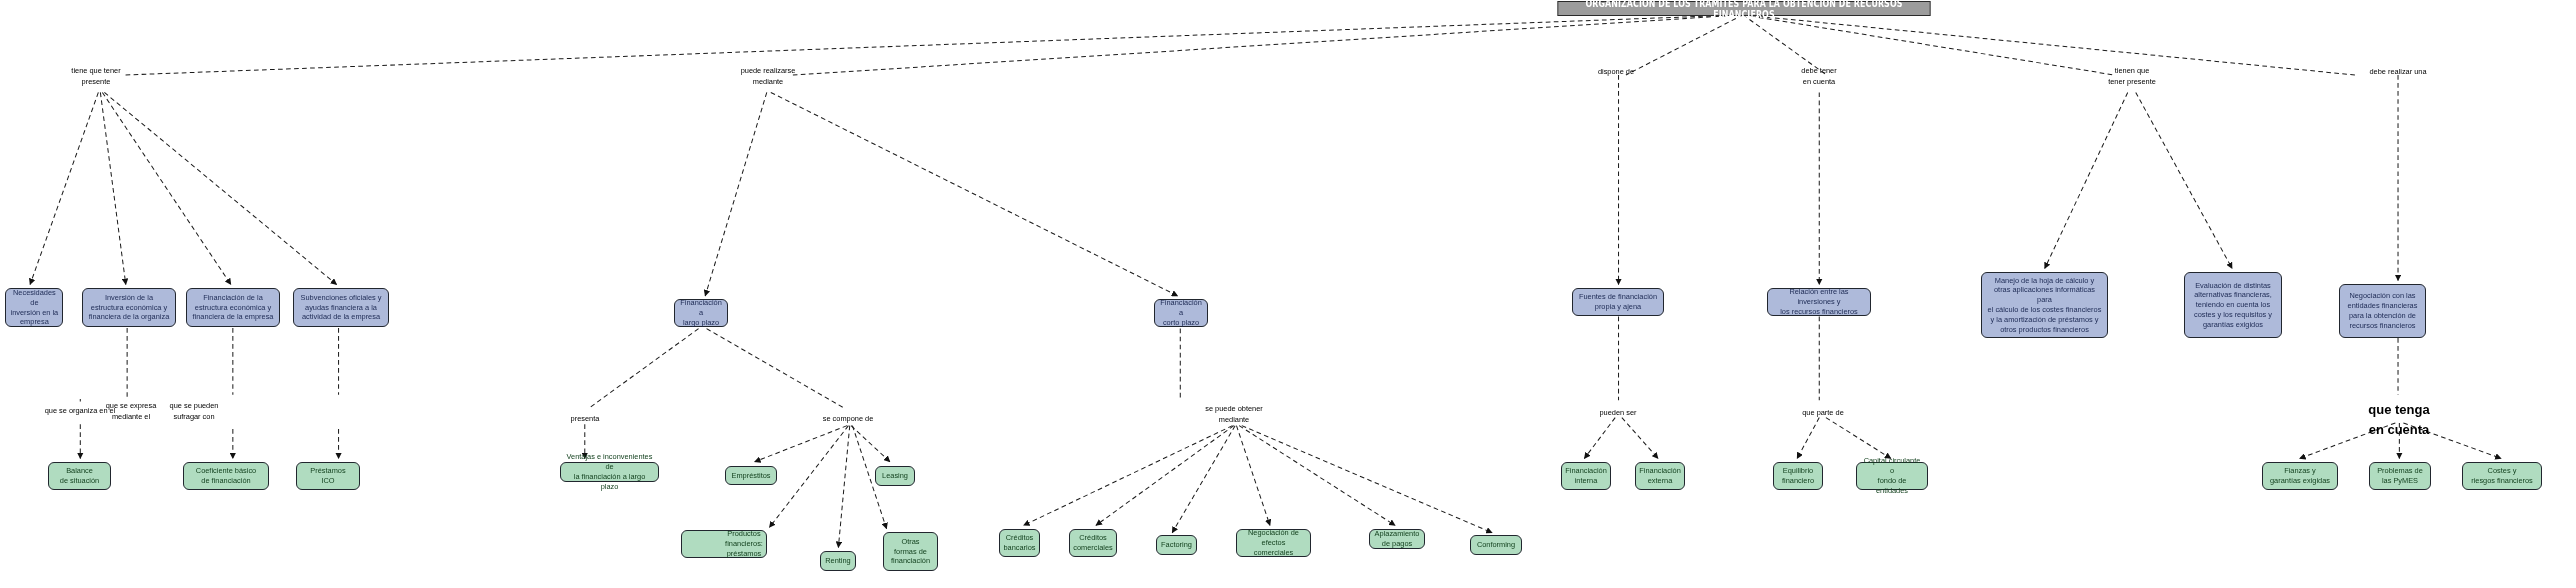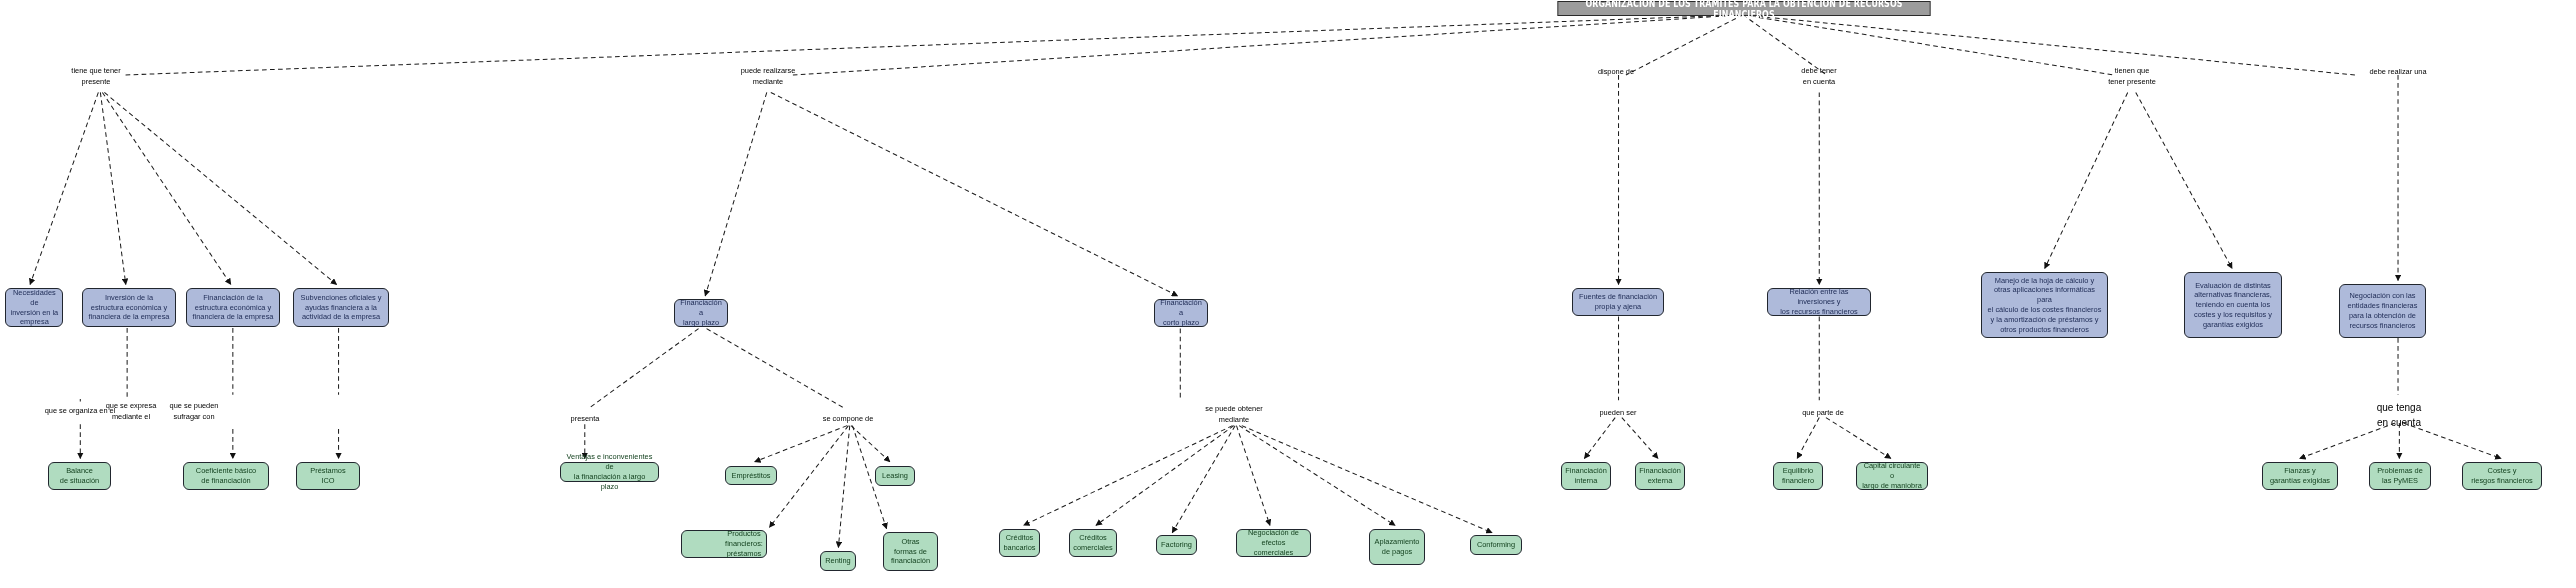--- a/index.html
+++ b/index.html
@@ -149,21 +149,21 @@
   </svg>
 
   <div class="node-title" style="left:1532px; top:1.3px; width:424px; height:14.7px; font-size:10px;">ORGANIZACIÓN DE LOS TRÁMITES PARA LA OBTENCIÓN DE RECURSOS FINANCIEROS</div>
 
   <div id="nodes">
       <div class="node node-blue" style="left: 5.4px; top: 288px; width: 58px; height: 39px; font-size: 7.4px; white-space: pre-line;">Necesidades de
 inversión en la
 empresa</div>
       <div class="node node-blue" style="left: 82px; top: 288px; width: 94px; height: 39px; font-size: 7.4px; white-space: pre-line;">Inversión de la
 estructura económica y
-financiera de la empresa</div>
+financiera de la organiza</div>
       <div class="node node-blue" style="left: 186px; top: 288px; width: 94px; height: 39px; font-size: 7.4px; white-space: pre-line;">Financiación de la
 estructura económica y
 financiera de la empresa</div>
       <div class="node node-blue" style="left: 293px; top: 288px; width: 96px; height: 39px; font-size: 7.4px; white-space: pre-line;">Subvenciones oficiales y
 ayudas financiera a la
 actividad de la empresa</div>
       <div class="node node-green" style="left: 48px; top: 462px; width: 63px; height: 28px; font-size: 7.4px; white-space: pre-line;">Balance
 de situación</div>
       <div class="node node-green" style="left: 183px; top: 462px; width: 86px; height: 28px; font-size: 7.4px; white-space: pre-line;">Coeficiente básico
 de financiación</div>
@@ -183,35 +183,35 @@
 financiación</div>
       <div class="node node-blue" style="left: 1154px; top: 299px; width: 54px; height: 28px; font-size: 7.4px; white-space: pre-line;">Financiación a
 corto plazo</div>
       <div class="node node-green" style="left: 999px; top: 529px; width: 41px; height: 28px; font-size: 7.4px; white-space: pre-line;">Créditos
 bancarios</div>
       <div class="node node-green" style="left: 1069px; top: 529px; width: 48px; height: 28px; font-size: 7.4px; white-space: pre-line;">Créditos
 comerciales</div>
       <div class="node node-green" style="left: 1156px; top: 535px; width: 41px; height: 20px; font-size: 7.4px; white-space: pre-line;">Factoring</div>
       <div class="node node-green" style="left: 1236px; top: 529px; width: 75px; height: 28px; font-size: 7.4px; white-space: pre-line;">Negociación de
 efectos comerciales</div>
-      <div class="node node-green" style="left: 1369px; top: 529px; width: 56px; height: 36px; font-size: 7.4px; white-space: pre-line; text-align: center;">Aplazamiento
+      <div class="node node-green" style="left: 1369px; top: 529px; width: 56px; height: 20px; font-size: 7.4px; white-space: pre-line; text-align: center;">Aplazamiento
 de pagos</div>
       <div class="node node-green" style="left: 1470px; top: 535px; width: 52px; height: 20px; font-size: 7.4px; white-space: pre-line;">Conforming</div>
       <div class="node node-blue" style="left: 1572px; top: 288px; width: 92px; height: 28px; font-size: 7.4px; white-space: pre-line;">Fuentes de financiación
 propia y ajena</div>
       <div class="node node-green" style="left: 1561px; top: 462px; width: 50px; height: 28px; font-size: 7.4px; white-space: pre-line;">Financiación
 interna</div>
       <div class="node node-green" style="left: 1635px; top: 462px; width: 50px; height: 28px; font-size: 7.4px; white-space: pre-line;">Financiación
 externa</div>
       <div class="node node-blue" style="left: 1767px; top: 288px; width: 104px; height: 28px; font-size: 7.4px; white-space: pre-line;">Relación entre las inversiones y
 los recursos financieros</div>
       <div class="node node-green" style="left: 1773px; top: 462px; width: 50px; height: 28px; font-size: 7.4px; white-space: pre-line;">Equilibrio
 financiero</div>
       <div class="node node-green" style="left: 1856px; top: 462px; width: 72px; height: 28px; font-size: 7.4px; white-space: pre-line;">Capital circulante o
-largo de maniobra</div>
+fondo de entidades</div>
       <div class="node node-blue" style="left: 1981px; top: 272px; width: 127px; height: 66px; font-size: 7.4px; white-space: pre-line;">Manejo de la hoja de cálculo y
 otras aplicaciones informáticas para
 el cálculo de los costes financieros
 y la amortización de préstamos y
 otros productos financieros</div>
       <div class="node node-blue" style="left: 2184px; top: 272px; width: 98px; height: 66px; font-size: 7.4px; white-space: pre-line;">Evaluación de distintas
 alternativas financieras,
 teniendo en cuenta los
 costes y los requisitos y
 garantías exigidos</div>
@@ -241,18 +241,18 @@
       <div class="edge-label" style="left: 1234px; top: 403px; font-size: 7.4px;">se puede  obtener
 mediante</div>
       <div class="edge-label" style="left: 1616px; top: 66px; font-size: 7.4px;">dispone de</div>
       <div class="edge-label" style="left: 1618px; top: 407px; font-size: 7.4px;">pueden ser</div>
       <div class="edge-label" style="left: 1819px; top: 65px; font-size: 7.4px;">debe tener
 en cuenta</div>
       <div class="edge-label" style="left: 1823px; top: 407px; font-size: 7.4px;">que parte de</div>
       <div class="edge-label" style="left: 2132px; top: 65px; font-size: 7.4px;">tienen que
 tener presente</div>
       <div class="edge-label" style="left: 2398px; top: 66px; font-size: 7.4px;">debe realizar una</div>
-      <div class="edge-label" style="left: 2399px; top: 400px; font-size: 10px;">que tenga
+      <div class="edge-label" style="left: 2399px; top: 400px; font-size: 13px; font-weight: bold;">que tenga
 en cuenta</div>
     </div>
 
 </div>
 
 
 </body></html>

